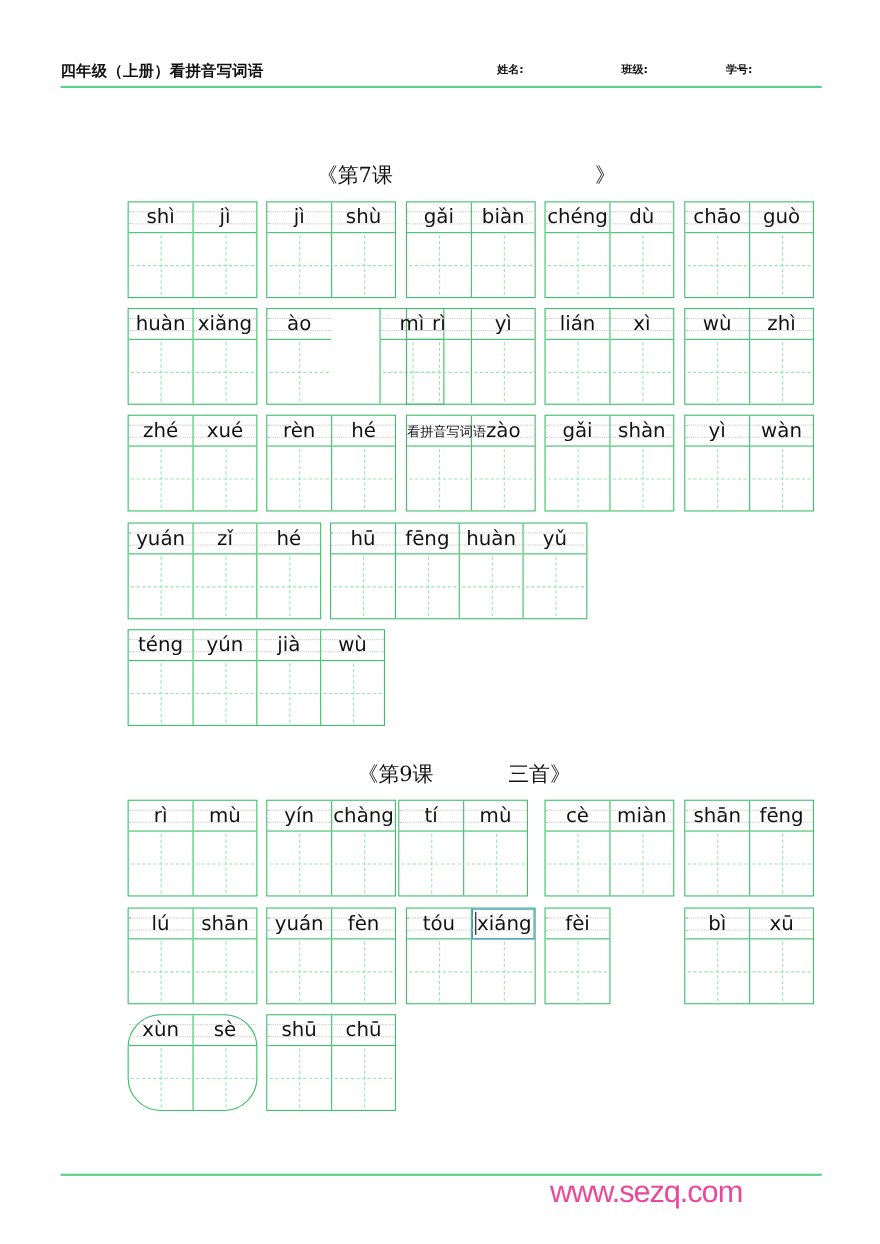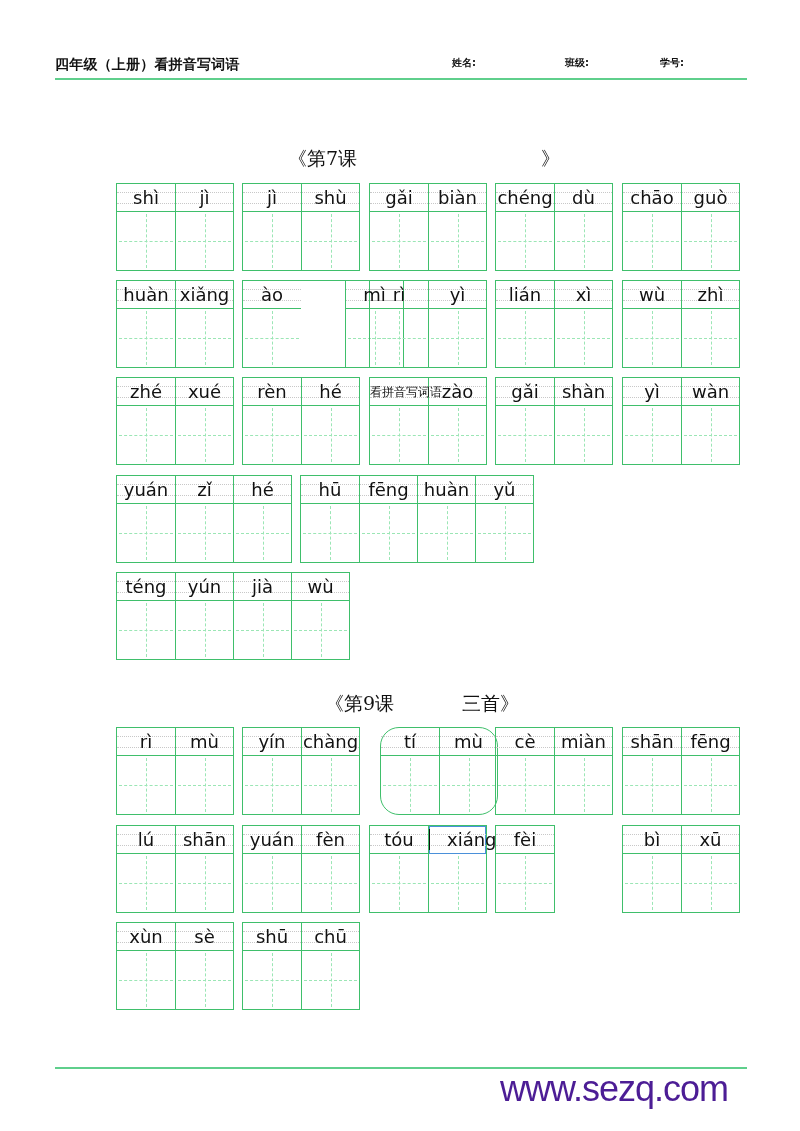--- a/index.html
+++ b/index.html
@@ -15,25 +15,25 @@
   .cell:first-child { border-left: none; }
   .py { position: absolute; left: 0; right: 0; top: 0; height: 28px; border-bottom: 1.5px solid #3fbf6b;
         box-sizing: border-box; text-align: center; font-size: 18px; line-height: 28px;
         font-family: "DejaVu Sans", sans-serif; }
   .py::before, .py::after { content: ""; position: absolute; left: 0; right: 0; border-top: 1px dotted #c8c8c8; }
   .py::before { top: 8px; }
   .py::after { top: 19px; }
   .py span { position: relative; z-index: 1; white-space: nowrap; }
   .py.small { font-size: 12px; }
   .py.sel { outline: 1.5px solid #4a90d9; outline-offset: -1.5px; }
-  .py.sel span { border-left: 1px solid #111; padding-left: 17px; }
+  .py.sel span { border-left: 1px solid #111; padding-left: 1px; }
   .chr { position: absolute; left: 0; right: 0; top: 28px; bottom: 0; }
   .chr::before { content: ""; position: absolute; left: 50%; top: 2px; bottom: 2px; border-left: 1px dashed #9be6b5; }
   .chr::after { content: ""; position: absolute; top: 50%; left: 2px; right: 2px; border-top: 1px dashed #9be6b5; }
-  .watermark { position: absolute; left: 500px; top: 1068px; font-size: 36px; color: #4c1d95;
+  .watermark { position: absolute; left: 500px; top: 1068px; font-size: 28px; color: #ec4899;
                font-family: "Liberation Sans", sans-serif; letter-spacing: -1px; }
 </style>
 </head>
 <body>
 
 <div class="header">
   <span class="title">四年级（上册）看拼音写词语</span>
   <span class="field" style="left:397px">姓名:</span>
   <span class="field" style="left:510px">班级:</span>
   <span class="field" style="left:605px">学号:</span>
@@ -258,21 +258,21 @@
     <div class="grp" style="left: 242px; top: 727px;">
       <div class="cell">
         <div class="py"><span>yín</span></div>
         <div class="chr"></div>
       </div>
       <div class="cell">
         <div class="py"><span>chàng</span></div>
         <div class="chr"></div>
       </div>
     </div>
-    <div class="grp" style="left: 380px; top: 727px; border-radius: 19px;">
+    <div class="grp" style="left: 362px; top: 727px;">
       <div class="cell">
         <div class="py"><span>tí</span></div>
         <div class="chr"></div>
       </div>
       <div class="cell">
         <div class="py"><span>mù</span></div>
         <div class="chr"></div>
       </div>
     </div>
     <div class="grp" style="left: 495px; top: 727px;">
@@ -334,21 +334,21 @@
     <div class="grp" style="left: 622px; top: 825px;">
       <div class="cell">
         <div class="py"><span>bì</span></div>
         <div class="chr"></div>
       </div>
       <div class="cell">
         <div class="py"><span>xū</span></div>
         <div class="chr"></div>
       </div>
     </div>
-    <div class="grp" style="left: 116px; top: 922px;">
+    <div class="grp" style="left: 116px; top: 922px; border-radius: 30px;">
       <div class="cell">
         <div class="py"><span>xùn</span></div>
         <div class="chr"></div>
       </div>
       <div class="cell">
         <div class="py"><span>sè</span></div>
         <div class="chr"></div>
       </div>
     </div>
     <div class="grp" style="left: 242px; top: 922px;">

